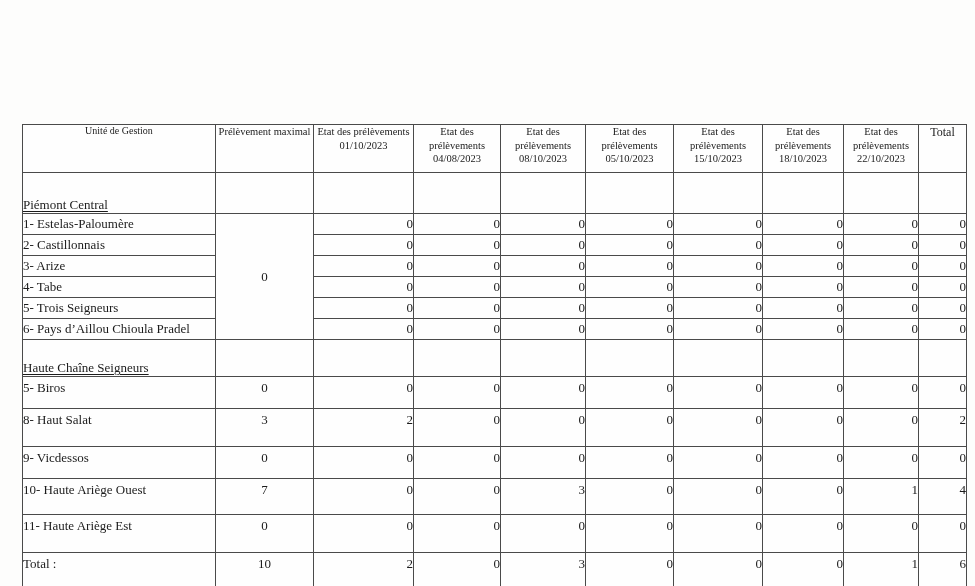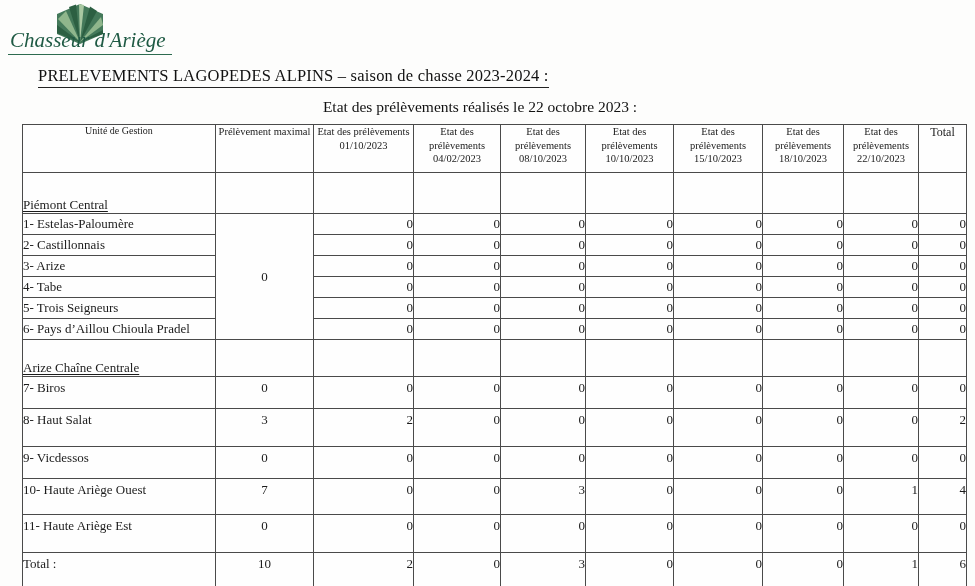--- a/index.html
+++ b/index.html
@@ -141,59 +141,44 @@
   tr.tall td.cell-label { vertical-align: top; padding-top: 3px; }
   tr.tall td.cell-max   { vertical-align: top; padding-top: 3px; }
   tr.tall td.cell-val   { vertical-align: top; padding-top: 3px; }
   tr.tall td.cell-total { vertical-align: top; padding-top: 3px; }
 </style>
 </head>
 <body>
 
 <div class="page">
 
-  <div class="logo">
-    <svg class="logo-hex" viewBox="0 0 46 40" xmlns="http://www.w3.org/2000/svg">
-      <polygon points="23,0 46,10 46,30 23,40 0,30 0,10" fill="#44795a"></polygon>
-      <path d="M23,38 L0,29 L0,21 Z" fill="#2c5f42"></path>
-      <path d="M23,38 L1,15 L9,7 Z" fill="#8fb68c"></path>
-      <path d="M23,38 L12,3 L19,0.5 Z" fill="#2c5f42"></path>
-      <path d="M23,38 L22,0 L27,1 Z" fill="#a9c8a2"></path>
-      <path d="M23,38 L33,2.5 L40,7 Z" fill="#2c5f42"></path>
-      <path d="M23,38 L44,13 L46,21 Z" fill="#8fb68c"></path>
-      <path d="M23,38 L46,26 L46,30 Z" fill="#2c5f42"></path>
-    </svg>
-    <span class="logo-text">Chasseur d'Ariège</span>
-  </div>
-
-  <div class="doc-title">PRELEVEMENTS LAGOPEDES ALPINS – saison de chasse 2023-2024 :</div>
-
-  <div class="doc-subtitle">Etat des prélèvements réalisés le 22 octobre 2023 :</div>
+
+
 
   <table class="report">
     <colgroup>
       <col style="width:193px">
         <col style="width:98px">
         <col style="width:100px">
       <col style="width:87px">
         <col style="width:85px">
         <col style="width:88px">
       <col style="width:89px">
         <col style="width:81px">
         <col style="width:75px">
       <col style="width:48px">
     </colgroup>
     <thead>
       <tr class="hdr" id="header-row">
           <th class="hdr-main">Unité de Gestion</th>
           <th class="hdr-small">Prélèvement maximal</th>
           <th class="hdr-small">Etat des prélèvements 01/10/2023</th>
-          <th class="hdr-small">Etat des prélèvements 04/02/2023</th>
+          <th class="hdr-small">Etat des prélèvements 04/08/2023</th>
           <th class="hdr-small">Etat des prélèvements 08/10/2023</th>
-          <th class="hdr-small">Etat des prélèvements 10/10/2023</th>
+          <th class="hdr-small">Etat des prélèvements 05/10/2023</th>
           <th class="hdr-small">Etat des prélèvements 15/10/2023</th>
           <th class="hdr-small">Etat des prélèvements 18/10/2023</th>
           <th class="hdr-small">Etat des prélèvements 22/10/2023</th>
           <th class="hdr-total">Total</th>
         </tr>
     </thead>
     <tbody id="table-body">
         <tr style="height: 41px;">
           <td class="cell-section"><span class="sec-underline">Piémont Central</span></td>
           <td></td>
@@ -267,33 +252,33 @@
           <td class="cell-val">0</td>
           <td class="cell-val">0</td>
           <td class="cell-val">0</td>
           <td class="cell-val">0</td>
           <td class="cell-val">0</td>
           <td class="cell-val">0</td>
           <td class="cell-val">0</td>
           <td class="cell-total">0</td>
         </tr>
         <tr style="height: 37px;">
-          <td class="cell-section"><span class="sec-underline">Arize Chaîne Centrale</span></td>
+          <td class="cell-section"><span class="sec-underline">Haute Chaîne Seigneurs</span></td>
           <td></td>
           <td></td>
           <td></td>
           <td></td>
           <td></td>
           <td></td>
           <td></td>
           <td></td>
           <td></td>
         </tr>
         <tr class="tall" style="height: 32px;">
-          <td class="cell-label">7- Biros</td>
+          <td class="cell-label">5- Biros</td>
           <td class="cell-max">0</td>
           <td class="cell-val">0</td>
           <td class="cell-val">0</td>
           <td class="cell-val">0</td>
           <td class="cell-val">0</td>
           <td class="cell-val">0</td>
           <td class="cell-val">0</td>
           <td class="cell-val">0</td>
           <td class="cell-total">0</td>
         </tr>

